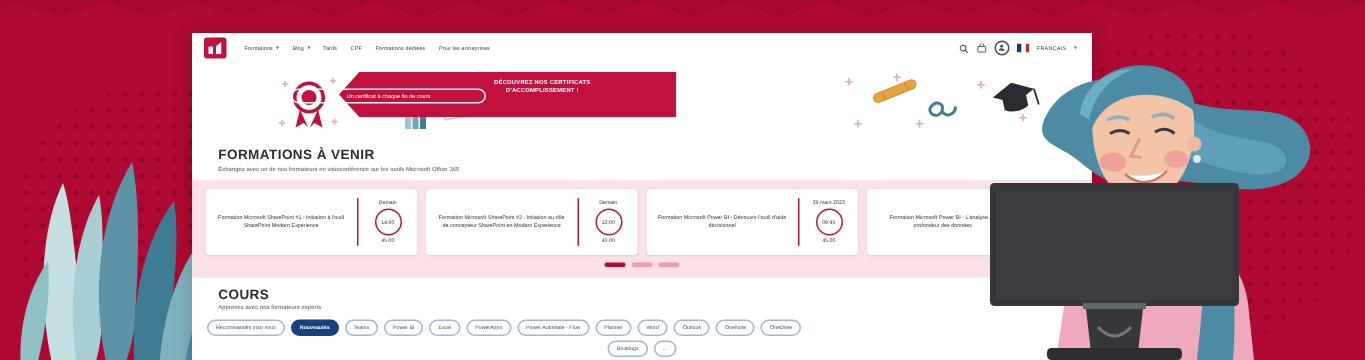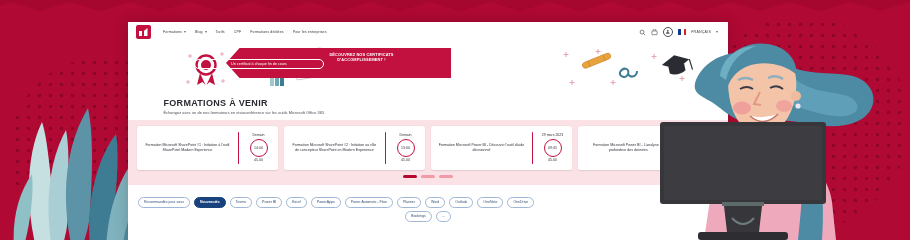--- a/index.html
+++ b/index.html
@@ -61,21 +61,21 @@
   .hero-ribbon .t1{position:absolute;left:54px;top:4px;right:8px;text-align:center;color:#fff;
     font-size:3.9px;font-weight:bold;line-height:5px;letter-spacing:.15px;}
   .hero-btn{position:absolute;left:66px;top:17px;width:128px;height:8px;border:.7px solid #fff;border-radius:5px;
     display:flex;align-items:center;justify-content:center;color:#fff;font-size:3.7px;}
   .badge-art{position:absolute;left:56px;top:4px;width:44px;height:44px;}
   .tablet-art{position:absolute;left:140px;top:2px;width:60px;height:44px;}
   .confetti{position:absolute;}
 
   
   .sec{padding:0 10px;}
-  .sec-head{display:flex;gap:23px;margin-top:6px;align-items:center;}
+  .sec-head{display:flex;gap:5px;margin-top:6px;align-items:center;}
   .sec-bar{width:2.5px;background:#C2113F;border-radius:1px;flex:0 0 auto;}
   .sec-title{font-size:9px;font-weight:bold;color:#2b2b33;letter-spacing:.3px;line-height:10px;}
   .sec-sub{font-size:3.9px;color:#4a4a55;margin-top:1.5px;letter-spacing:.05px;}
 
   .band{background:#FBE2E6;margin-top:5px;padding:6px 9px 7px 9px;}
   .cards{display:flex;gap:6px;}
   .card{background:#fff;border-radius:2.5px;flex:1;display:flex;padding:5px 4px;min-height:34px;
         box-shadow:0 .5px 1.5px rgba(0,0,0,.10);}
   .card-txt{flex:1;display:flex;align-items:center;justify-content:center;text-align:center;
             font-size:3.6px;line-height:4.6px;color:#33333c;padding:0 2px;}
@@ -284,20 +284,24 @@
       <div class="dots-nav">
         <span class="dot on"></span>
         <span class="dot"></span>
         <span class="dot"></span>
       </div>
     </div>
 
     <div class="sec">
       <div class="sec-head">
         <div class="sec-bar"></div>
+        <div>
+          <div class="sec-title">COURS</div>
+          <div class="sec-sub">Apprenez avec nos formateurs experts</div>
+        </div>
       </div>
 
       <div class="pills">
         <span class="pill">Recommandés pour vous</span>
         <span class="pill on">Nouveautés</span>
         <span class="pill">Teams</span>
         <span class="pill">Power BI</span>
         <span class="pill">Excel</span>
         <span class="pill">PowerApps</span>
         <span class="pill">Power Automate - Flow</span>

